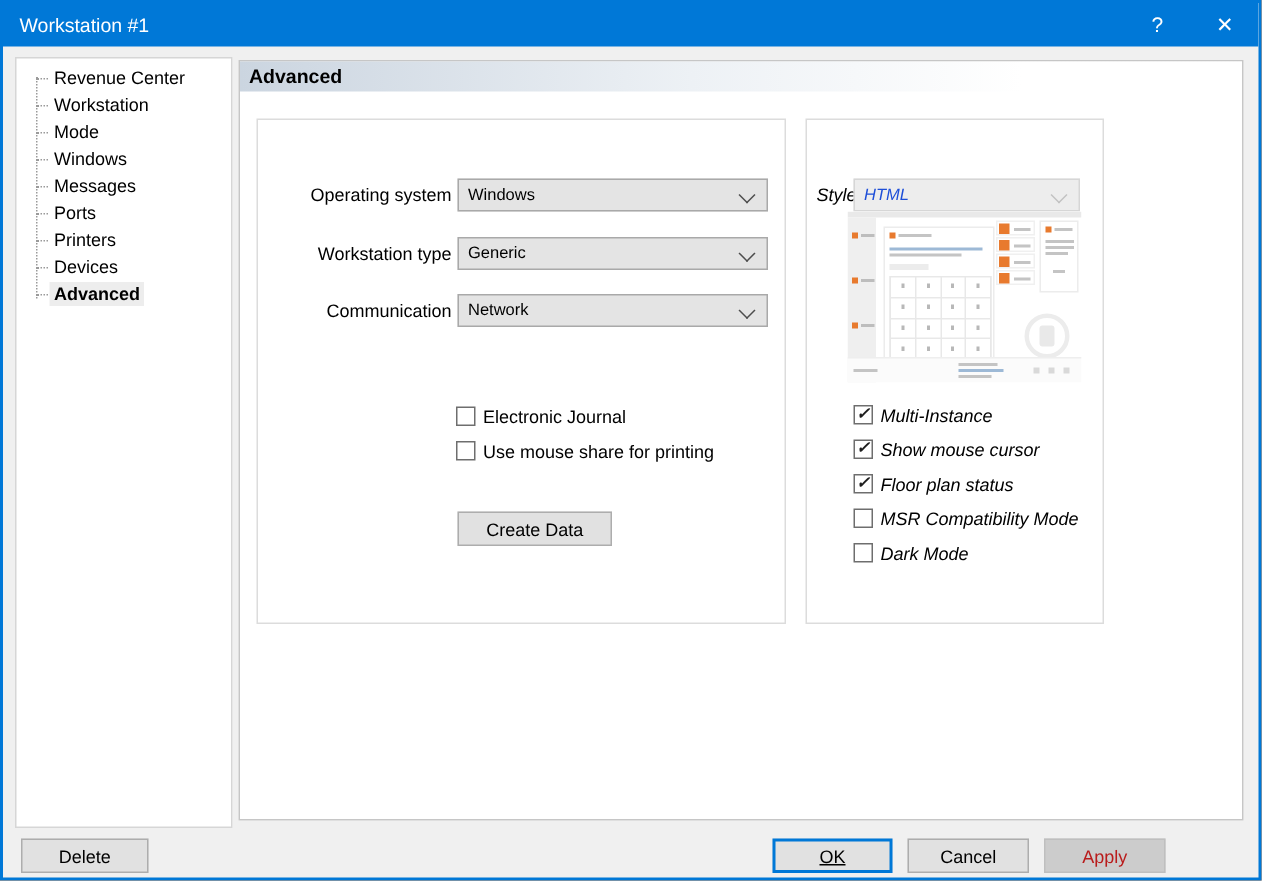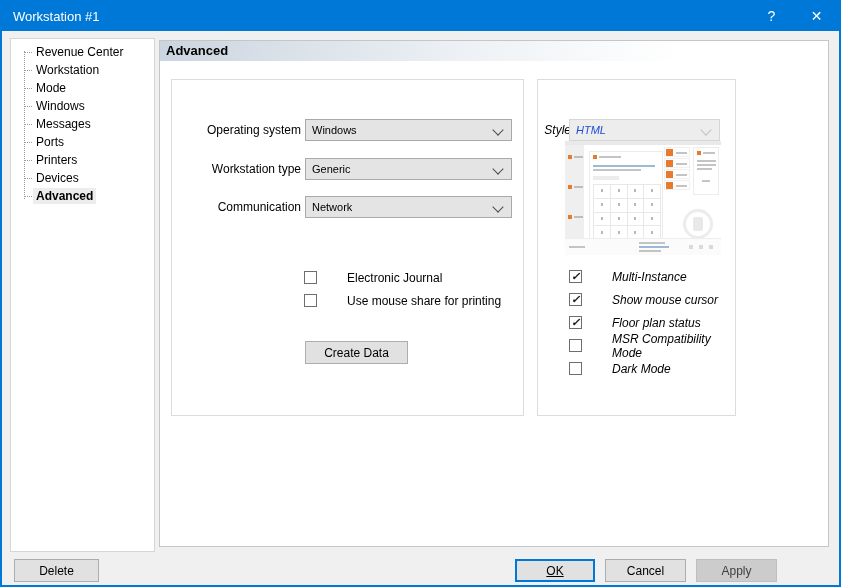--- a/index.html
+++ b/index.html
@@ -31,28 +31,28 @@
   .group-left{left:11px;top:38px;width:353px;height:337px;}
   .group-right{left:377px;top:38px;width:199px;height:337px;font-style:italic;}
   .fld-label{position:absolute;left:0;width:129px;height:22px;line-height:22px;
     text-align:right;font-size:12px;}
   .combo{position:absolute;height:22px;background:#e4e4e4;border:1px solid #a9a9a9;
     box-sizing:border-box;font-size:11px;line-height:20px;padding-left:6px;cursor:default;}
   .combo .chev{position:absolute;right:9px;top:6px;width:7px;height:7px;
     border-right:1px solid #4d4d4d;border-bottom:1px solid #4d4d4d;transform:rotate(45deg);}
   .combo.disabled{background:#ededed;border-color:#d6d6d6;color:#1d4ed8;}
   .combo.disabled .chev{border-color:#c2c2c2;}
-  .cb{position:absolute;display:flex;align-items:center;font-size:12px;height:15px;cursor:default;gap:25px;}
+  .cb{position:absolute;display:flex;align-items:center;font-size:12px;height:15px;cursor:default;}
   .cb .box{width:13px;height:13px;box-sizing:border-box;border:1px solid #6e6e6e;background:#fff;
     font-size:11px;line-height:11px;text-align:center;font-weight:bold;color:#1d1d1d;margin-right:5px;flex:none;}
   .btn{position:absolute;height:23px;background:#e1e1e1;border:1px solid #adadad;
     box-sizing:border-box;font-size:12px;text-align:center;line-height:20px;
     font-family:"Liberation Sans",sans-serif;cursor:default;padding:0;}
   .btn.default{border:2px solid #0078d7;line-height:18px;text-decoration:underline;}
-  .btn.disabled{background:#cccccc;border-color:#bfbfbf;color:#404040;}
+  .btn.disabled{background:#cccccc;border-color:#bfbfbf;color:#b91c1c;}
   
   .preview{position:absolute;left:27px;top:61px;width:156px;height:114px;background:#fff;overflow:hidden;}
   .preview div{position:absolute;}
   .pv-top{left:0;top:0;width:156px;height:4px;background:#e9e9e9;}
   .pv-side{left:0;top:4px;width:19px;height:110px;background:#efefef;}
   .pv-chip{width:4px;height:4px;background:#e87a2e;left:3px;}
   .pv-chip-txt{width:9px;height:2px;background:#bdbdbd;left:9px;}
   .pv-card{left:24px;top:10px;width:74px;height:92px;background:#fff;border:1px solid #ececec;box-sizing:border-box;}
   .pv-dot{width:4px;height:4px;background:#e87a2e;}
   .bar{background:#c4c4c4;height:2px;}

